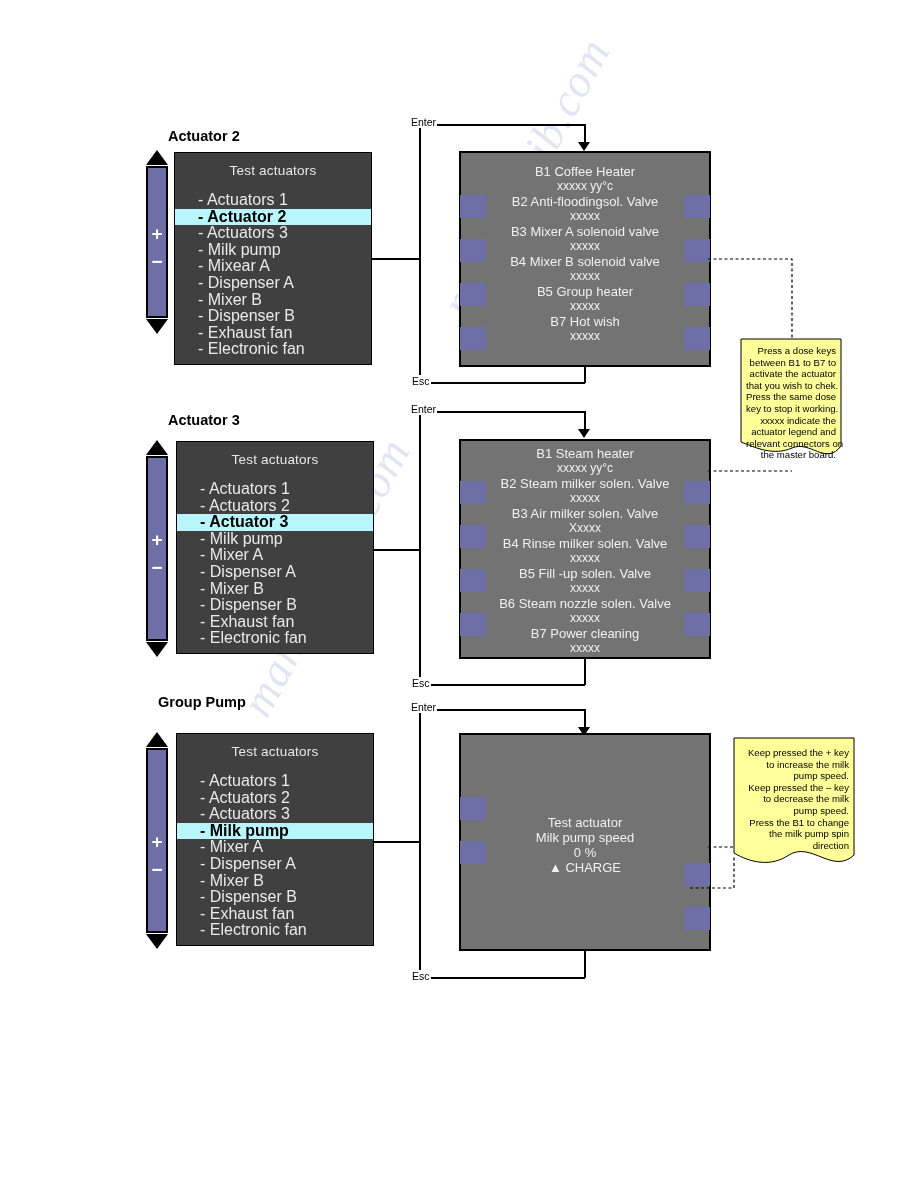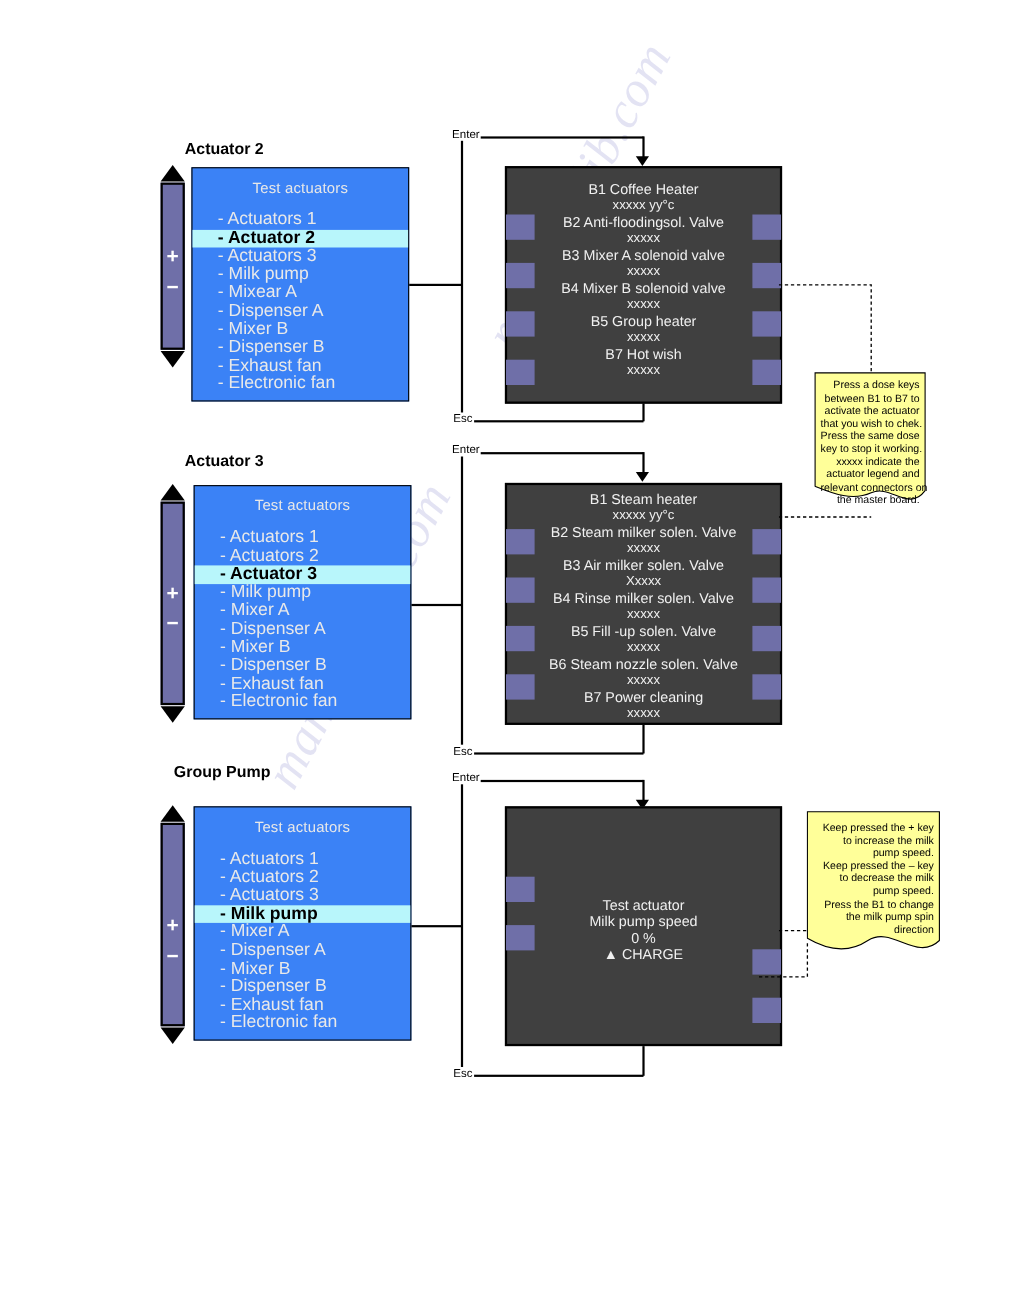--- a/index.html
+++ b/index.html
@@ -46,21 +46,21 @@
     position: absolute;
     font-size: 14.5px;
     font-weight: bold;
     color: #000;
     white-space: nowrap;
   }
 
   
   .lcd {
     position: absolute;
-    background: #3b82f6;
+    background: #404040;
     border: 1.5px solid #000;
     box-sizing: border-box;
   }
   .lcd-title {
     color: #e8e8e8;
     font-size: 13.5px;
     text-align: center;
     padding-top: 10px;
     padding-bottom: 14px;
     letter-spacing: .2px;
@@ -104,21 +104,21 @@
     color: #fff;
     font-weight: bold;
     line-height: 1;
   }
   .bar .plus { font-size: 19px; }
   .bar .minus { font-size: 19px; }
 
   
   .lcdb {
     position: absolute;
-    background: #404040;
+    background: #737373;
     border: 2px solid #000;
     box-sizing: border-box;
   }
   .lcdb-text {
     position: absolute;
     left: 0; right: 0;
     text-align: center;
     color: #f0f0f0;
   }
   .lcdb-line { font-size: 13px; line-height: 15px; white-space: nowrap; }

